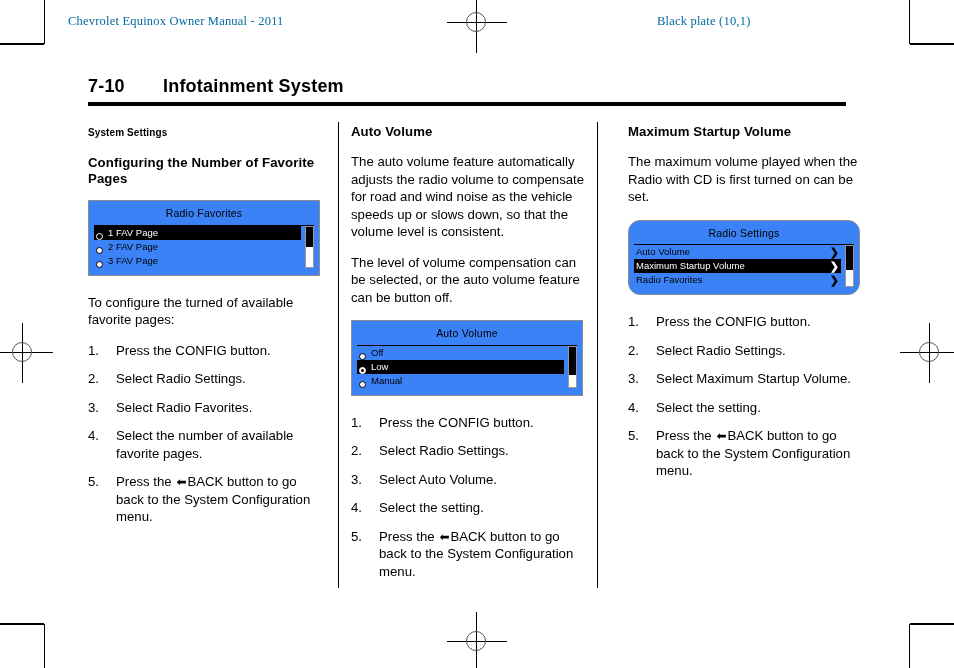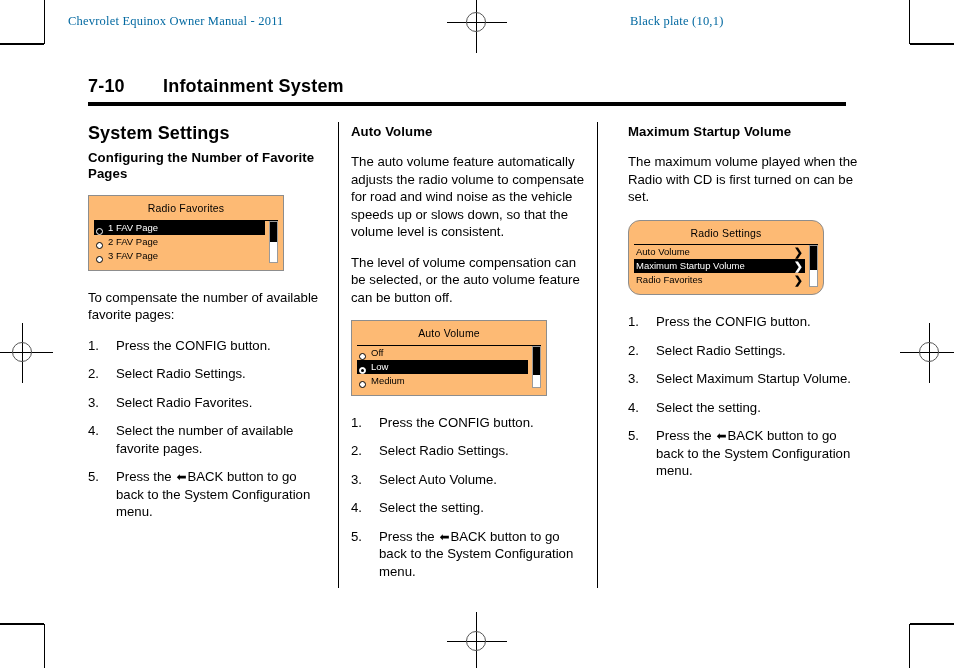--- a/index.html
+++ b/index.html
@@ -35,21 +35,21 @@
   .runhead {
     position: absolute;
     top: 14px;
     font-family: "Liberation Serif", serif;
     font-size: 12.5px;
     color: #0369a1;
     letter-spacing: .2px;
     white-space: nowrap;
   }
   .runhead.left  { left: 68px; }
-  .runhead.right { left: 630px; text-align: right; }
+  .runhead.right { left: 657px; text-align: right; }
 
   
   .title-bar {
     position: absolute;
     left: 88px;
     top: 76px;
     width: 758px;
   }
   .title-row {
     display: flex;
@@ -82,23 +82,23 @@
     position: absolute;
     top: 122px;
     width: 1px;
     height: 466px;
     background: #000;
   }
   .divider.d1 { left: 338px; }
   .divider.d2 { left: 597px; }
 
   h2.sec {
-    font-size: 18px;
+    font-size: 10px;
     font-weight: bold;
-    margin: 0 0 8px 0;
+    margin: 0 0 13px 0;
     line-height: 18px;
     letter-spacing: .1px;
   }
   h3.sub {
     font-size: 13.2px;
     font-weight: bold;
     margin: 0 0 13px 0;
     line-height: 16px;
     letter-spacing: .1px;
   }
@@ -124,23 +124,23 @@
   }
   .bk-arrow {
     font-size: 12px;
     line-height: 1;
     padding: 0 1px 0 1px;
   }
 
   
   .display {
     position: relative;
-    width: 196px;
+    width: 232px;
     border: 1.5px solid #8d8d8d;
-    background: #fdba74;
+    background: #3b82f6;
     box-sizing: border-box;
     padding: 4px 5px 7px 5px;
     margin: 7px 0 18px 0;
     font-size: 9.5px;
   }
   .display .scr-head {
     text-align: center;
     font-size: 10.5px;
     padding-bottom: 2px;
     border-bottom: 1.5px solid #000;
@@ -286,21 +286,21 @@
         <div class="scr-row">
           <span class="radio-dot"></span>
           <span>3 FAV Page</span>
         </div>
         <div class="scrollbar">
           <div class="thumb" style="height:20px;"></div>
         </div>
       </div>
     </div>
 
-    <p class="body">To compensate the number of available favorite pages:</p>
+    <p class="body">To configure the turned of available favorite pages:</p>
 
     <ol class="steps">
       <li>
         <span class="num">1.</span>
         <span>Press the CONFIG button.</span>
       </li>
       <li>
         <span class="num">2.</span>
         <span>Select Radio Settings.</span>
       </li>
@@ -330,21 +330,21 @@
         <div class="scr-row">
           <span class="radio-dot"></span>
           <span>Off</span>
         </div>
         <div class="scr-row hl">
           <span class="radio-dot sel"></span>
           <span>Low</span>
         </div>
         <div class="scr-row">
           <span class="radio-dot"></span>
-          <span>Medium</span>
+          <span>Manual</span>
         </div>
         <div class="scrollbar">
           <div class="thumb" style="height:28px;"></div>
         </div>
       </div>
     </div>
 
     <ol class="steps" style="margin-top:18px;">
       <li>
         <span class="num">1.</span>

